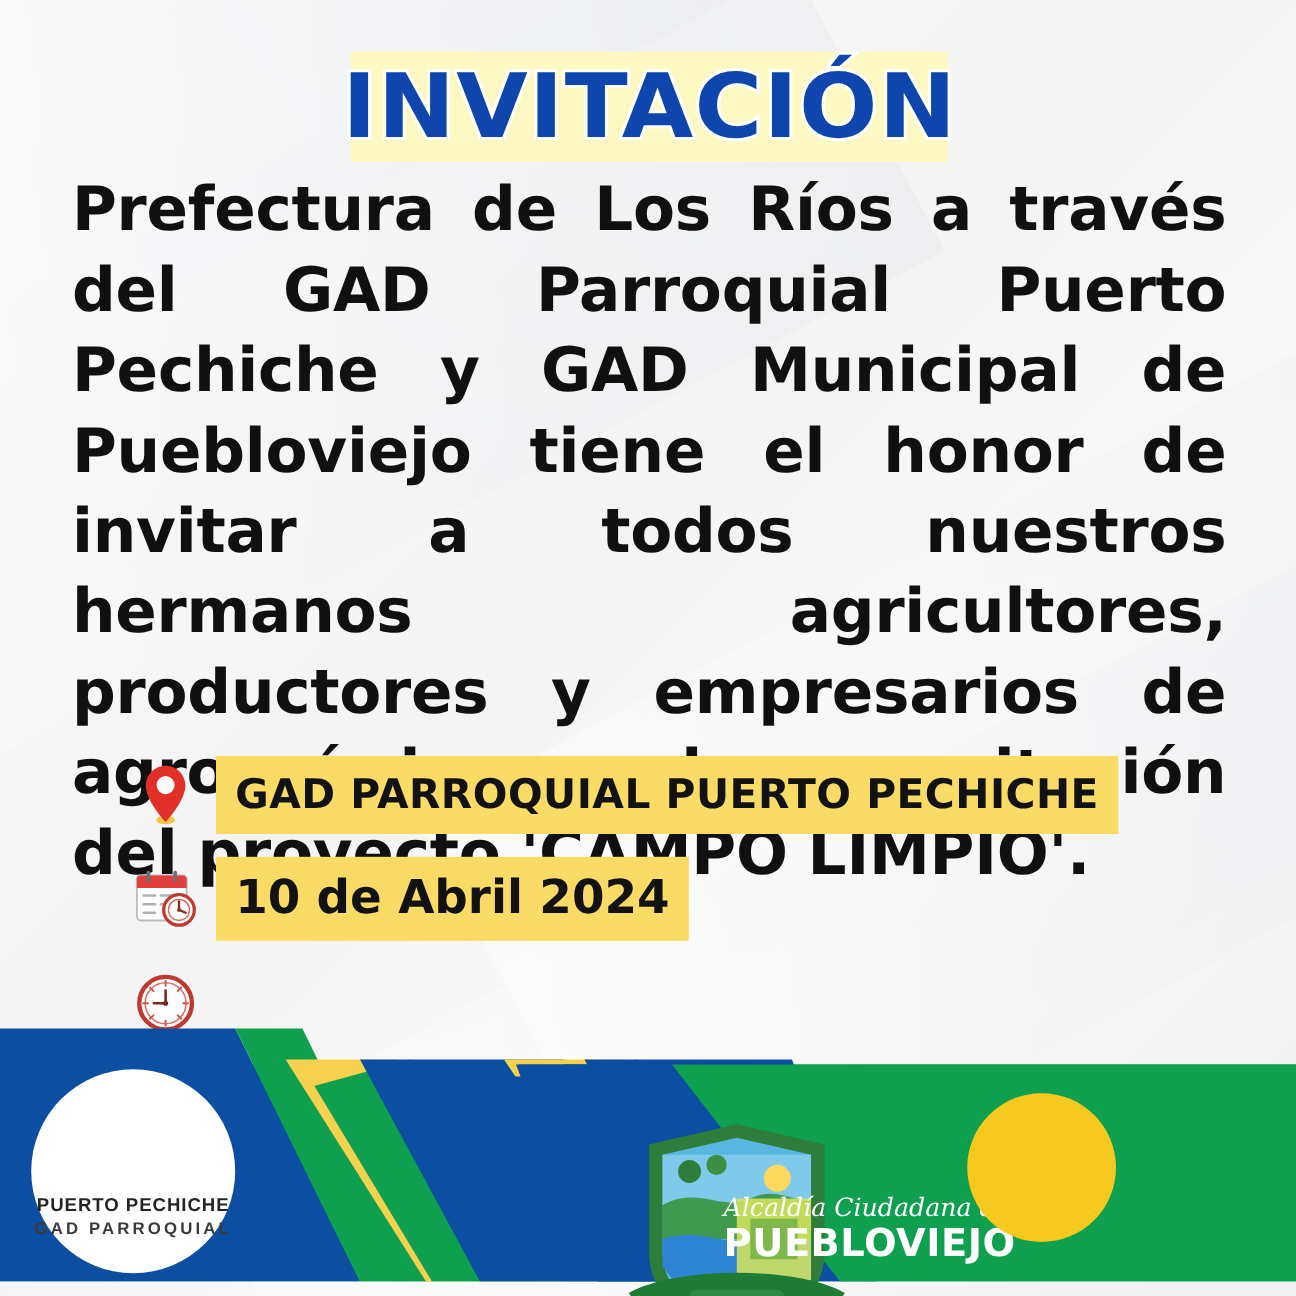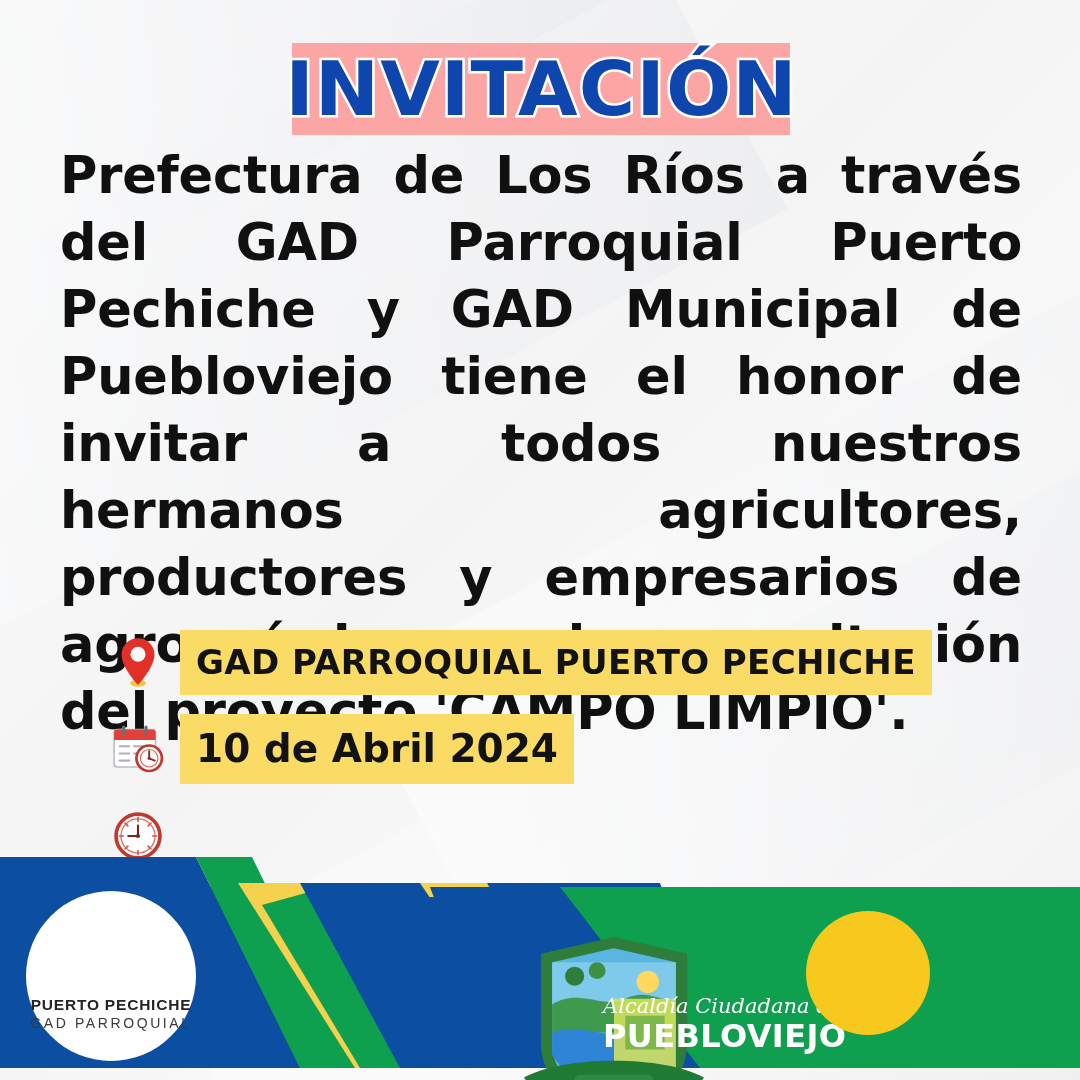--- a/index.html
+++ b/index.html
@@ -38,21 +38,21 @@
   .bg-streak.s3 { left: 380px;  top: 430px;  width: 980px;  height: 380px; opacity: .6; }
   .bg-streak.s4 { left: 150px;  top: 690px;  width: 1100px; height: 260px; opacity: .5; }
 
   
   .title-banner {
     position: absolute;
     left: 292px;
     top: 43px;
     width: 498px;
     height: 92px;
-    background: #fca5a5;
+    background: #fef9c3;
     display: flex;
     align-items: center;
     justify-content: center;
   }
   .title-text {
     font-family: "DejaVu Sans", sans-serif;
     font-weight: bold;
     font-size: 74px;
     line-height: 1;
     letter-spacing: 1px;
@@ -142,21 +142,21 @@
   .logo-name {
     font-family: "Liberation Sans", sans-serif;
     font-weight: bold;
     font-size: 15.5px;
     color: #242424;
     letter-spacing: 0.8px;
     line-height: 1.18;
   }
   .logo-sub {
     font-family: "Liberation Sans", sans-serif;
-    font-weight: normal;
+    font-weight: bold;
     font-size: 14px;
     color: #3a3a3a;
     letter-spacing: 2.6px;
     line-height: 1.2;
   }
 
   .pv-logo {
     position: absolute;
     left: 603px;
     bottom: 16px;

